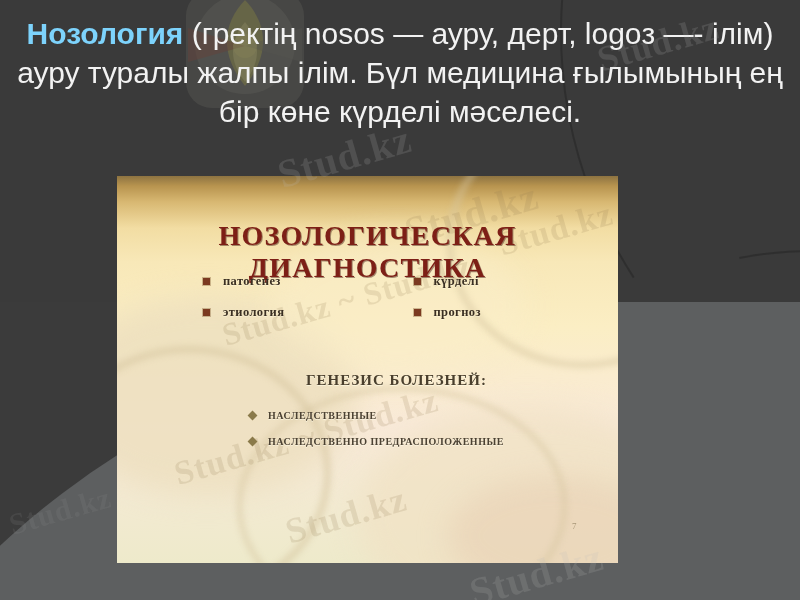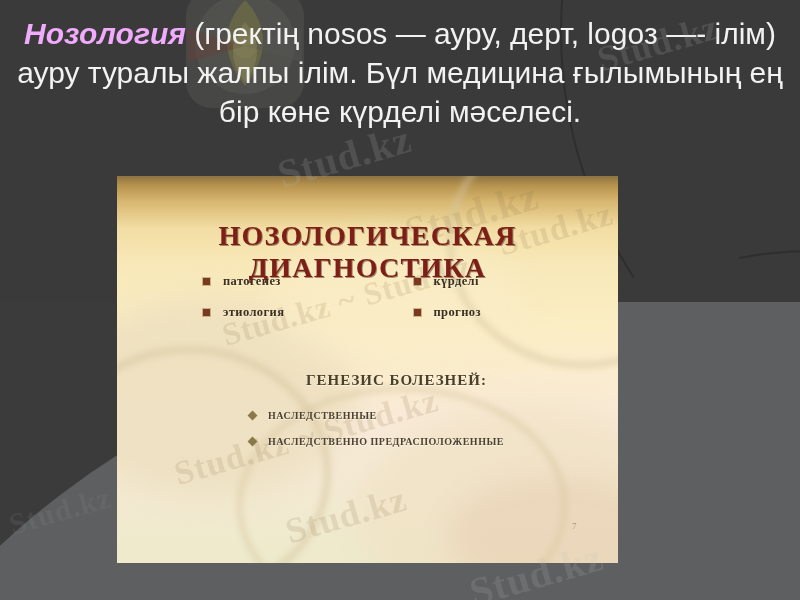--- a/index.html
+++ b/index.html
@@ -224,22 +224,21 @@
     width: 800px;
     text-align: center;
     font-family: "Liberation Sans", sans-serif;
     font-size: 30px;
     line-height: 39px;
     color: #f2f2f2;
     padding: 0 6px;
     box-sizing: border-box;
   }
   #headline .term {
-    color: #f0abfc;
-    font-style: italic;
+    color: #7dd3fc;
     font-weight: bold;
   }
 </style>
 </head>
 <body>
 
 <div id="slide">
 
   <div class="bg-base"></div>
   <div class="bg-swoosh"></div>

